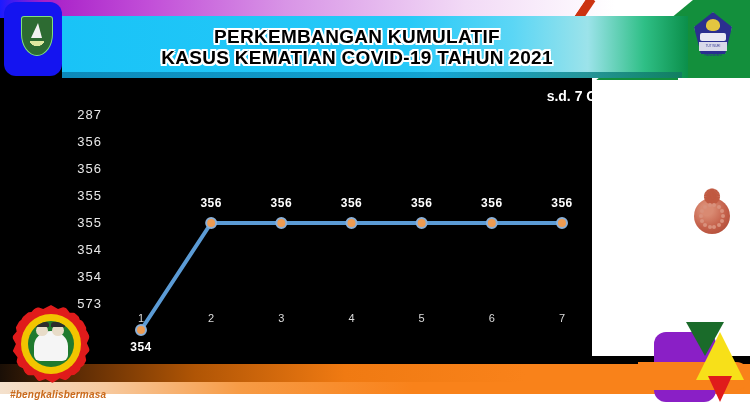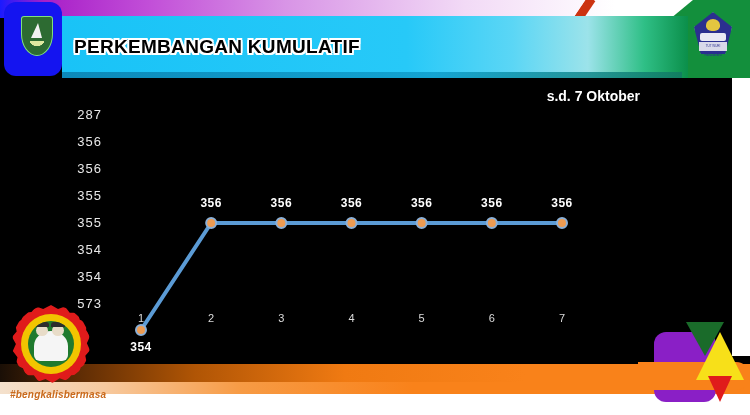--- a/index.html
+++ b/index.html
@@ -18,22 +18,22 @@
     background:linear-gradient(to right,#0a7fae,#0f9dcb 60%,#127a62 100%); opacity:.85; }
   .banner-black-left { position:absolute; left:0; top:16px; width:64px; height:64px; background:#000; }
   .swoosh-green2 { position:absolute; left:560px; top:-10px; width:250px; height:120px;
     background:#138f3c; clip-path:polygon(58% 0, 100% 0, 100% 100%, 0 100%); }
   .swoosh-red { position:absolute; left:588px; top:-4px; width:200px; height:190px;
     border-left:9px solid #cc3311; border-bottom:0; border-radius:0 0 0 0;
     clip-path:polygon(0 0,100% 0,100% 100%,0 100%); background:transparent;
     transform:rotate(34deg); transform-origin:top left; }
 
   .banner-title { position:absolute; left:62px; top:18px; width:590px; height:58px;
-    display:flex; flex-direction:column; align-items:flex-start; justify-content:center;
-    text-align:center; line-height:1.12;margin-left:12px; }
+    display:flex; flex-direction:column; align-items:center; justify-content:center;
+    text-align:center; line-height:1.12; }
   .banner-title div { font-size:19px; font-weight:bold; color:#000;
     letter-spacing:.3px; white-space:nowrap;
     text-shadow:
       -1.6px -1.6px 0 #fff, 1.6px -1.6px 0 #fff, -1.6px 1.6px 0 #fff, 1.6px 1.6px 0 #fff,
       0 -1.8px 0 #fff, 0 1.8px 0 #fff, -1.8px 0 0 #fff, 1.8px 0 0 #fff; }
 
   
   .badge-blue { position:absolute; left:4px; top:2px; width:58px; height:74px;
     background:#1414f0; border-radius:12px; }
   .shield { position:absolute; left:17px; top:14px; width:32px; height:40px;
@@ -51,21 +51,21 @@
     clip-path:polygon(50% 0,100% 36%,82% 100%,18% 100%,0 36%);
     box-shadow:0 0 6px 2px rgba(190,255,190,.75); }
   .tutwuri .flame { position:absolute; left:12px; top:7px; width:14px; height:12px;
     background:#e3c640; border-radius:50% 50% 40% 40%; }
   .tutwuri .book { position:absolute; left:6px; top:21px; width:26px; height:8px;
     background:#e9e9f4; border-radius:2px; }
   .tutwuri .txt { position:absolute; left:5px; top:30px; width:28px; height:9px;
     background:#d9d9ea; font-size:3px; color:#2b2f8f; text-align:center; line-height:9px; }
 
   
-  .chart-panel { position:absolute; left:0; top:78px; width:732px; height:278px; background:#000; }
+  .chart-panel { position:absolute; left:0; top:78px; width:592px; height:278px; background:#000; }
   .white-right { position:absolute; left:678px; top:78px; width:72px; height:278px; background:#fff; }
 
   .sd-note { position:absolute; left:0; top:10px; width:640px; text-align:right;
     font-size:14px; font-weight:bold; color:#fff; }
 
   .plot { position:absolute; left:0; top:0; width:678px; height:278px; }
 
   .ylabels { position:absolute; left:58px; top:30px; width:44px; }
   .ylabels div { height:27px; font-size:13px; color:#e8e8e8; text-align:right;
     letter-spacing:1px; line-height:14px; }
@@ -143,20 +143,21 @@
   <div class="banner-wrap">
     <div class="banner-black-left"></div>
     <div class="banner-purple"></div>
     <div class="swoosh-green2"></div>
     <div class="swoosh-red"></div>
     <div class="banner-cyan"></div>
     <div class="banner-cyan-shadow"></div>
 
     <div class="banner-title">
       <div>PERKEMBANGAN KUMULATIF</div>
+      <div>KASUS KEMATIAN COVID-19 TAHUN 2021</div>
     </div>
 
     <div class="badge-blue">
       <div class="shield"></div>
     </div>
 
     <div class="tutwuri">
       <div class="pent"></div>
       <div class="flame"></div>
       <div class="book"></div>

